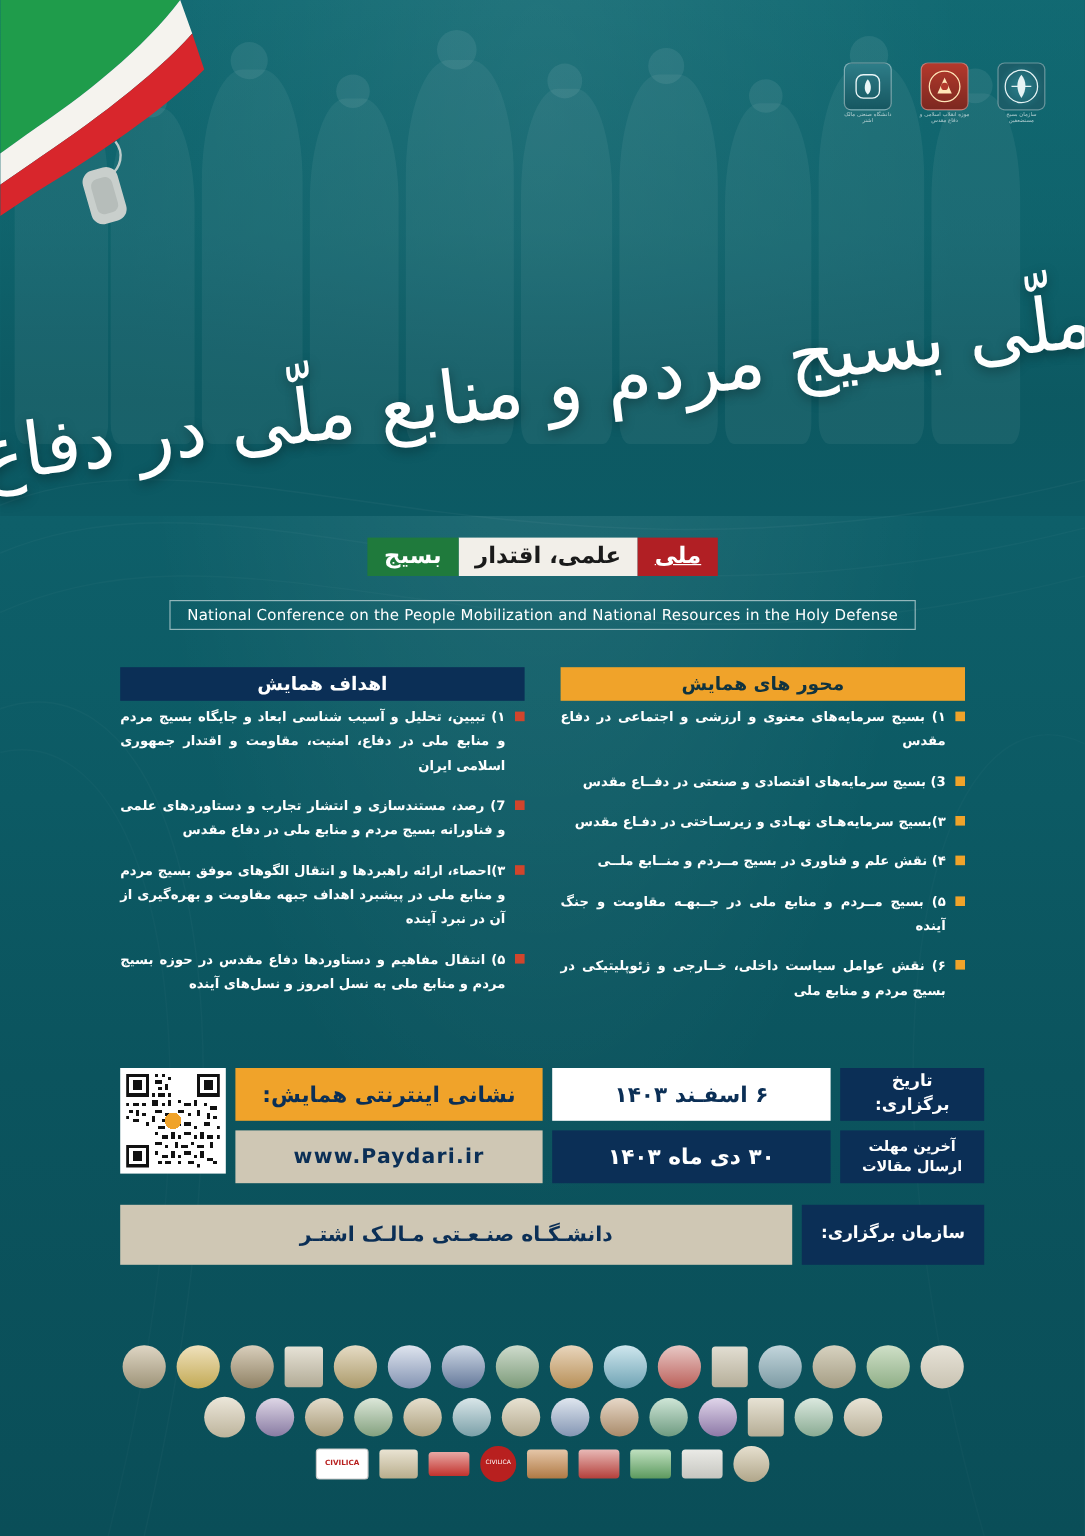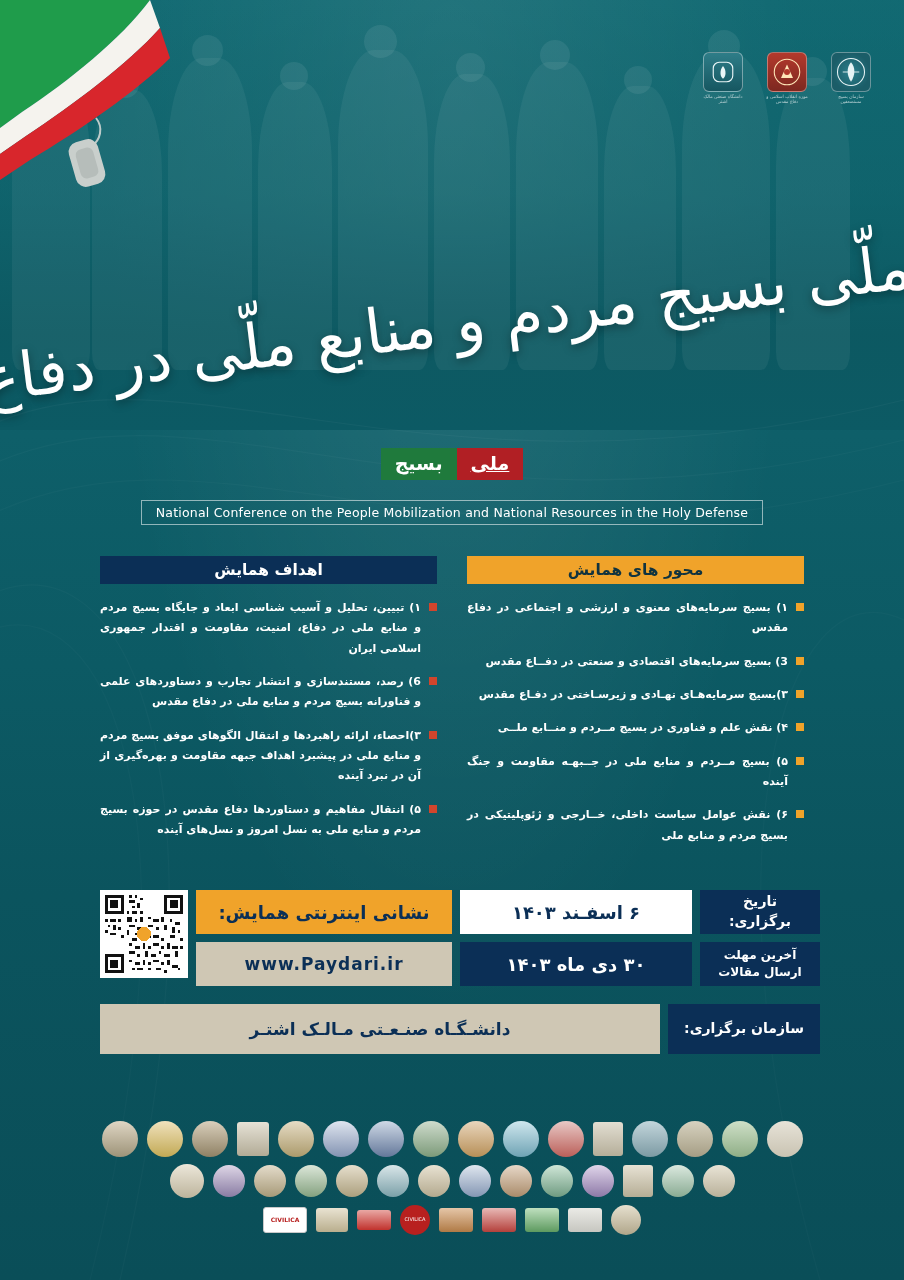--- a/index.html
+++ b/index.html
@@ -101,21 +101,21 @@
     display: flex; gap: 30px; direction: rtl;
   }
   .col { flex: 1; }
   .col-head {
     height: 28px; display: flex; align-items: center; justify-content: center;
     font-size: 15.5px; font-weight: bold; letter-spacing: 2px;
   }
   .col-head.dark { background: #0b2f56; color: #ffffff; }
   .col-head.amber { background: #f0a32a; color: #10333f; }
 
-  .items { margin-top: 14px; }
+  .items { margin-top: 4px; }
   .item { display: flex; gap: 8px; margin-bottom: 13px; direction: rtl; align-items: flex-start; }
   .bullet { width: 8px; height: 8px; margin-top: 5px; flex: 0 0 8px; }
   .bullet.red { background: #d1452c; }
   .bullet.amber { background: #f0a32a; }
   .item p {
     color: #ffffff; font-size: 11px; line-height: 1.85; text-align: justify;
     font-weight: bold;
   }
 
   
@@ -235,20 +235,21 @@
       <div class="cap">دانشگاه صنعتی مالک اشتر</div>
     </div>
   </div>
 
   <div class="title-calligraphy">
     <span>همایش ملّی بسیج مردم و منابع ملّی در دفاع مقدّس</span>
   </div>
 
   <div class="slogan">
     <div class="seg red">ملی</div>
+    <div class="seg white">علمی، اقتدار</div>
     <div class="seg green">بسیج</div>
   </div>
 
   <div class="subtitle-en">
     <span>National Conference on the People Mobilization and  National Resources in the Holy Defense</span>
   </div>
 
   <div class="columns">
 
     <div class="col">
@@ -283,21 +284,21 @@
 
     <div class="col">
       <div class="col-head dark">اهداف همایش</div>
       <div class="items">
         <div class="item">
             <span class="bullet red"></span>
             <p>۱) تبیین، تحلیل و آسیب شناسی ابعاد و جایگاه بسیج مردم و منابع ملی در دفاع، امنیت، مقاومت و اقتدار جمهوری اسلامی ایران</p>
           </div>
         <div class="item">
             <span class="bullet red"></span>
-            <p>6) رصد، مستندسازی و انتشار تجارب و دستاوردهای علمی و فناورانه بسیج مردم و منابع ملی در دفاع مقدس</p>
+            <p>7) رصد، مستندسازی و انتشار تجارب و دستاوردهای علمی و فناورانه بسیج مردم و منابع ملی در دفاع مقدس</p>
           </div>
         <div class="item">
             <span class="bullet red"></span>
             <p>۳)احصاء، ارائه راهبردها و انتقال الگوهای موفق بسیج مردم و منابع ملی در پیشبرد اهداف جبهه مقاومت و بهره‌گیری از آن در نبرد آینده</p>
           </div>
         <div class="item">
             <span class="bullet red"></span>
             <p>۵) انتقال مفاهیم و دستاوردها دفاع مقدس در حوزه بسیج مردم و منابع ملی به نسل امروز و نسل‌های آینده</p>
           </div>
       </div>

